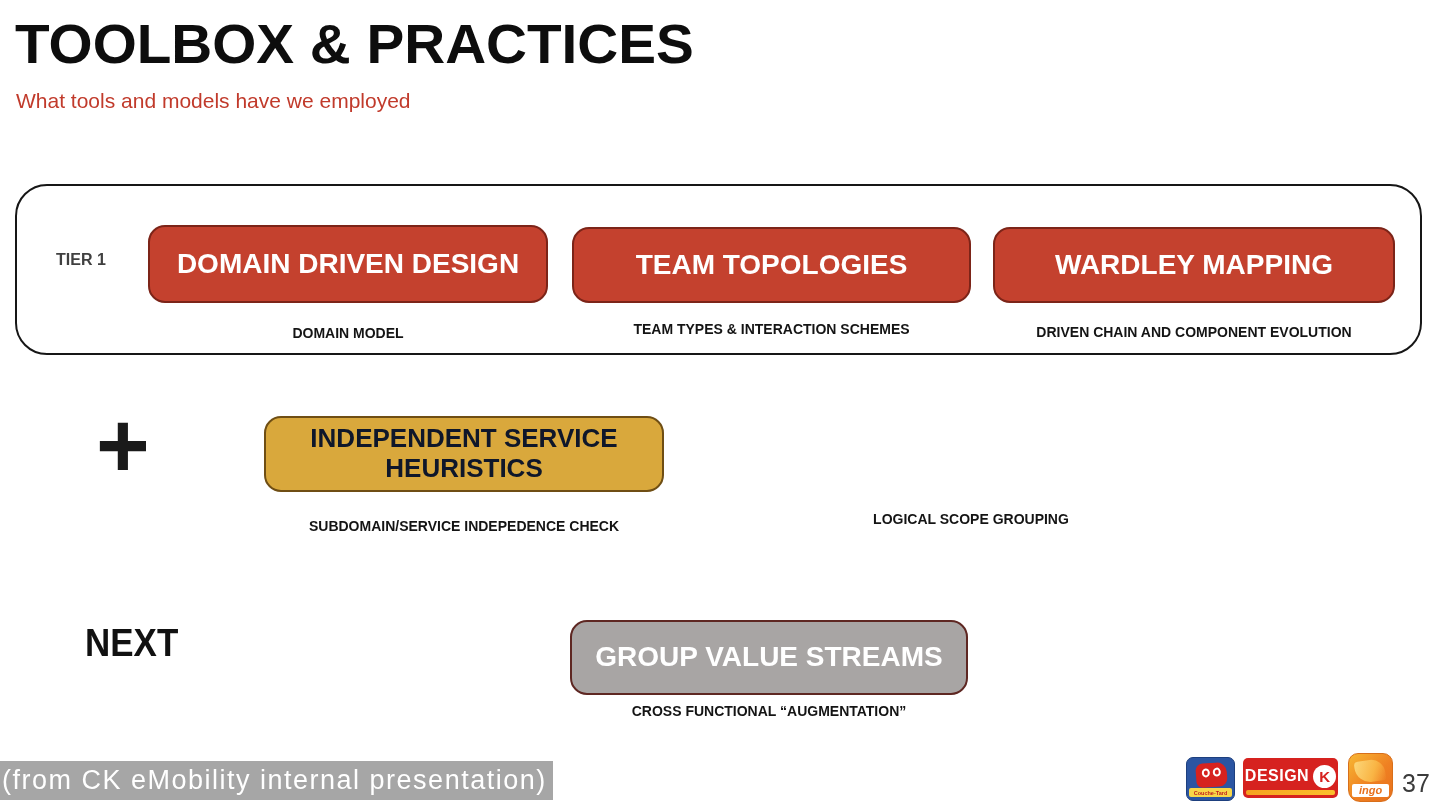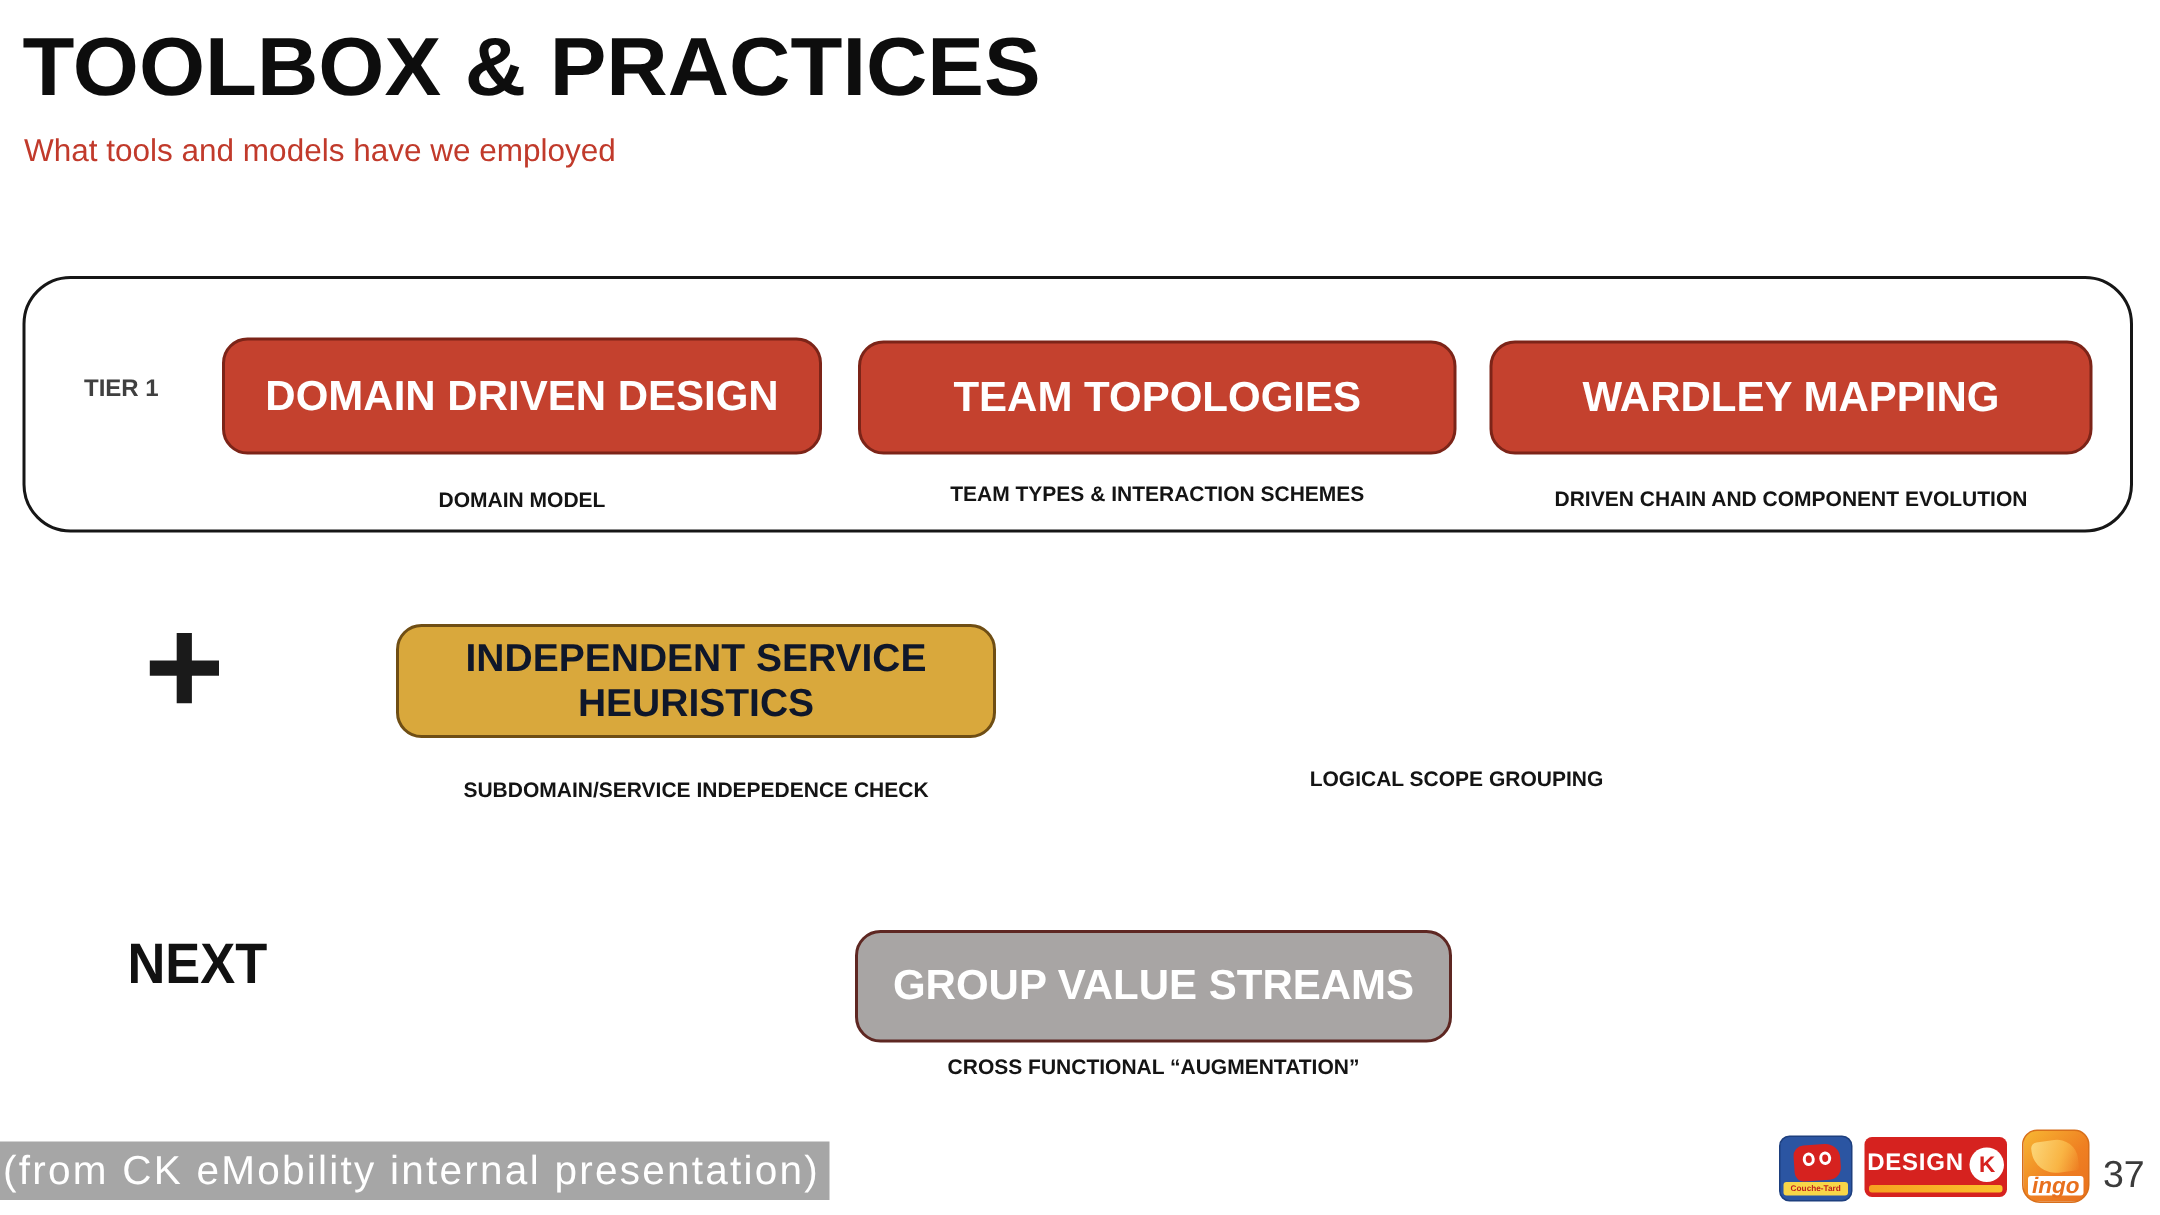--- a/index.html
+++ b/index.html
@@ -240,21 +240,21 @@
     position: absolute;
     left: 3px; right: 3px; bottom: 4px;
     height: 13px;
     background: #ffffff;
     border-radius: 2px;
     display: flex;
     align-items: center;
     justify-content: center;
   }
   .ingo-strip span {
-    font-size: 15px;
+    font-size: 11px;
     font-weight: bold;
     font-style: italic;
     color: #e8701d;
     line-height: 1;
   }
 </style>
 </head>
 <body>
 
 <div class="slide">

